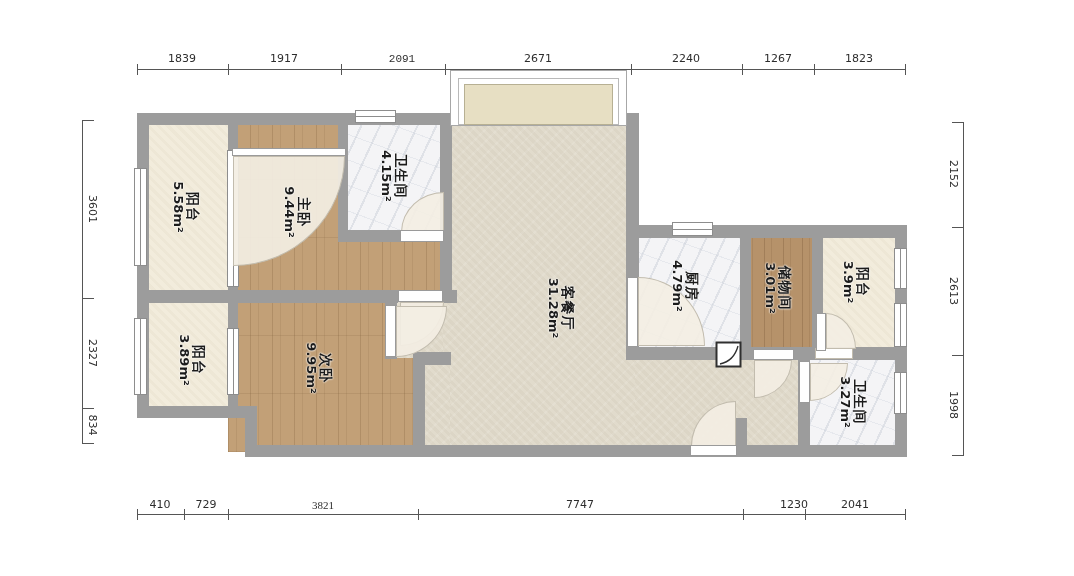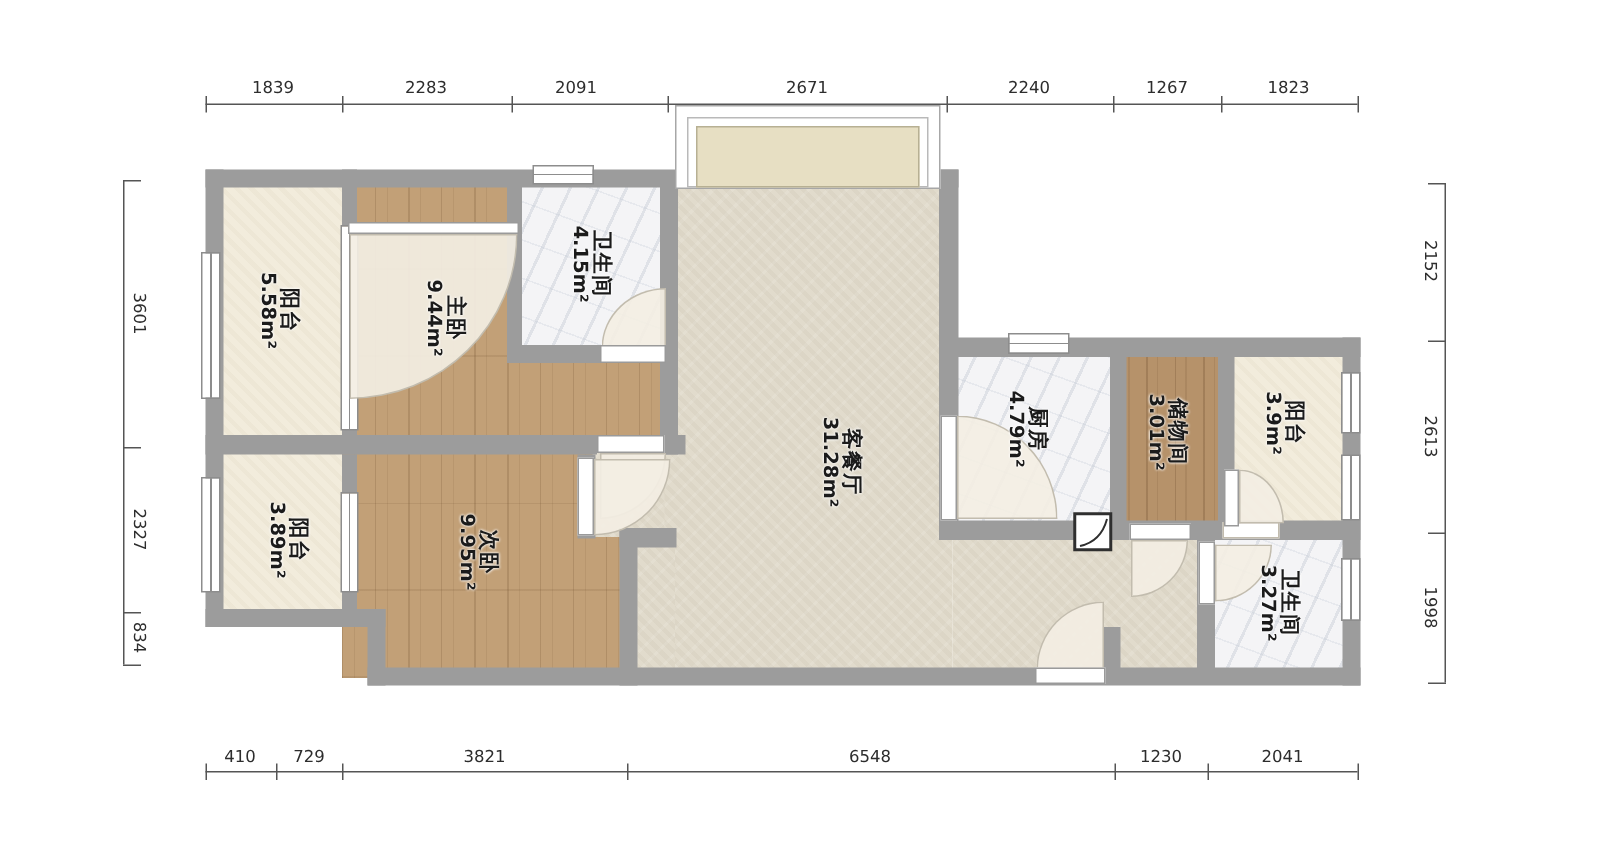--- a/index.html
+++ b/index.html
@@ -178,40 +178,40 @@
   <div class="dline" style="left:137px;top:69px;width:768px;height:1px;"></div>
   <div class="dtick" style="left:137px;top:64px;width:1px;height:11px;"></div>
   <div class="dtick" style="left:228px;top:64px;width:1px;height:11px;"></div>
   <div class="dtick" style="left:341px;top:64px;width:1px;height:11px;"></div>
   <div class="dtick" style="left:445px;top:64px;width:1px;height:11px;"></div>
   <div class="dtick" style="left:631px;top:64px;width:1px;height:11px;"></div>
   <div class="dtick" style="left:742px;top:64px;width:1px;height:11px;"></div>
   <div class="dtick" style="left:814px;top:64px;width:1px;height:11px;"></div>
   <div class="dtick" style="left:905px;top:64px;width:1px;height:11px;"></div>
   <div class="dlab" style="left:152px;top:52px;">1839</div>
-  <div class="dlab" style="left:254px;top:52px;">2283</div>
-  <div class="dlab" style="left:354px;top:52px;">2091</div>
+  <div class="dlab" style="left:254px;top:52px;">1917</div>
+  <div class="dlab" style="left:372px;top:52px;font-family:Liberation Mono, monospace;">2091</div>
   <div class="dlab" style="left:508px;top:52px;">2671</div>
   <div class="dlab" style="left:656px;top:52px;">2240</div>
   <div class="dlab" style="left:748px;top:52px;">1267</div>
   <div class="dlab" style="left:829px;top:52px;">1823</div>
 
   <div class="dline" style="left:137px;top:514px;width:768px;height:1px;"></div>
   <div class="dtick" style="left:137px;top:509px;width:1px;height:11px;"></div>
   <div class="dtick" style="left:184px;top:509px;width:1px;height:11px;"></div>
   <div class="dtick" style="left:228px;top:509px;width:1px;height:11px;"></div>
   <div class="dtick" style="left:418px;top:509px;width:1px;height:11px;"></div>
   <div class="dtick" style="left:743px;top:509px;width:1px;height:11px;"></div>
   <div class="dtick" style="left:805px;top:509px;width:1px;height:11px;"></div>
   <div class="dtick" style="left:905px;top:509px;width:1px;height:11px;"></div>
   <div class="dlab" style="left:130px;top:498px;">410</div>
   <div class="dlab" style="left:176px;top:498px;">729</div>
-  <div class="dlab" style="left:293px;top:498px;">3821</div>
-  <div class="dlab" style="left:550px;top:498px;">6548</div>
-  <div class="dlab" style="left:744px;top:498px;">1230</div>
+  <div class="dlab" style="left:293px;top:498px;font-family:Liberation Serif, serif;">3821</div>
+  <div class="dlab" style="left:550px;top:498px;">7747</div>
+  <div class="dlab" style="left:764px;top:498px;">1230</div>
   <div class="dlab" style="left:825px;top:498px;">2041</div>
 
   <div class="dline" style="left:82px;top:120px;width:1px;height:323px;"></div>
   <div class="dtick" style="left:82px;top:120px;width:12px;height:1px;"></div>
   <div class="dtick" style="left:82px;top:298px;width:12px;height:1px;"></div>
   <div class="dtick" style="left:82px;top:408px;width:12px;height:1px;"></div>
   <div class="dtick" style="left:82px;top:443px;width:12px;height:1px;"></div>
   <div class="dlab side" style="left:62px;top:202px;">3601</div>
   <div class="dlab side" style="left:62px;top:346px;">2327</div>
   <div class="dlab side" style="left:62px;top:418px;">834</div>

